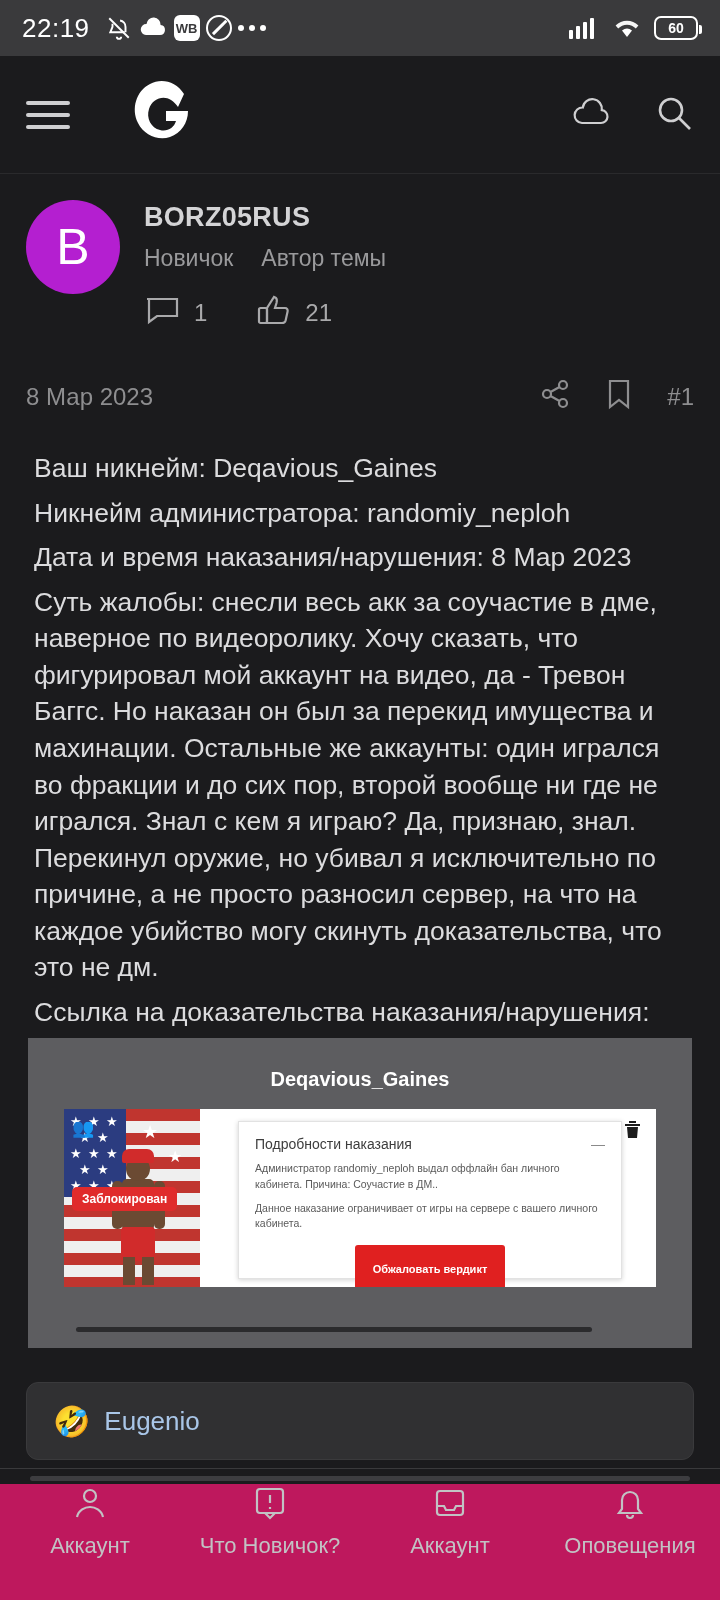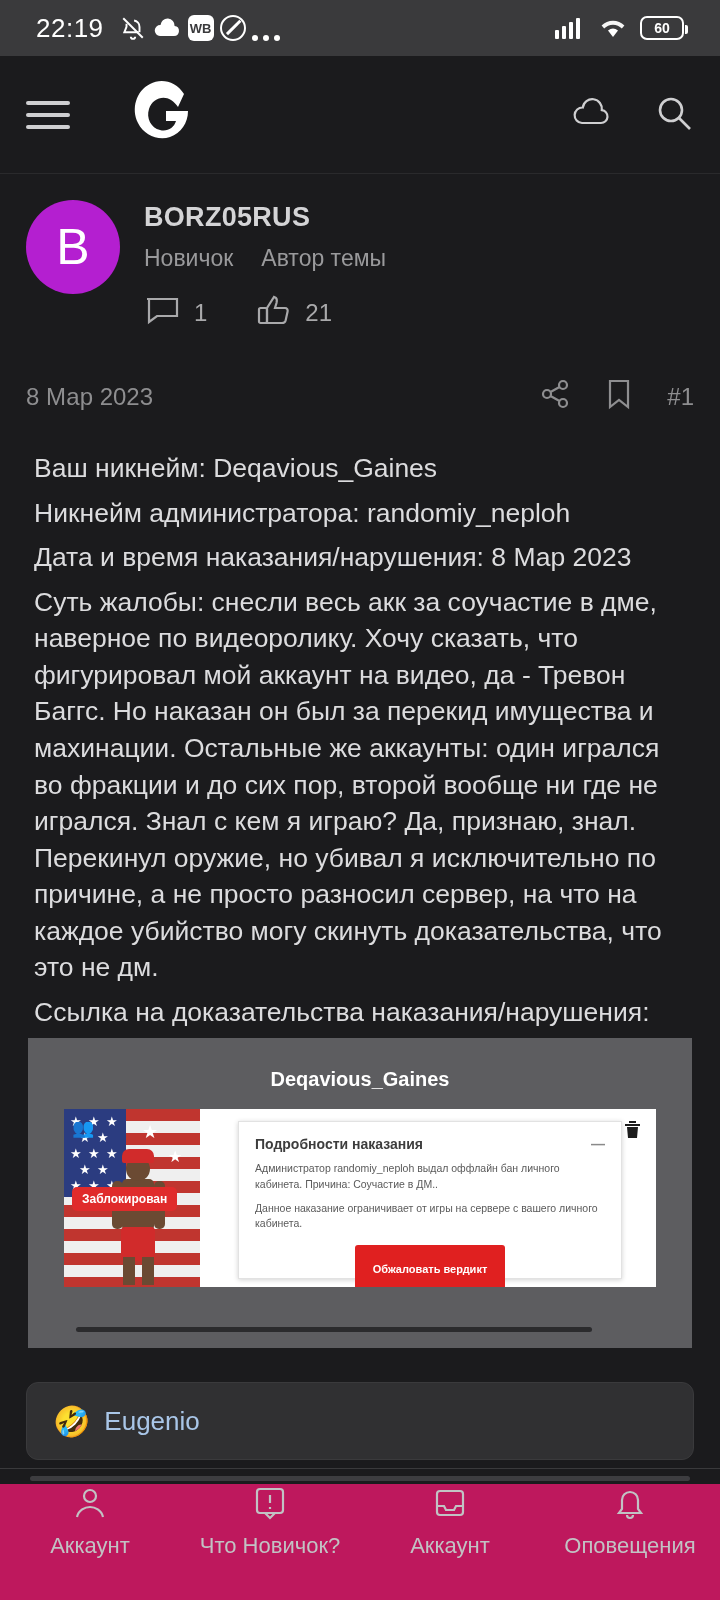--- a/index.html
+++ b/index.html
@@ -11,30 +11,30 @@
     overflow: hidden;
   }
   body { position: relative; }
 
   
   .statusbar {
     height: 56px;
     background: #3a3a3c;
     display: flex;
     align-items: center;
-    padding: 0 36px;
+    padding: 0 22px;
     color: #ffffff;
   }
   .status-time {
     font-size: 26px;
     font-weight: 500;
     letter-spacing: 0.5px;
     margin-right: 16px;
   }
-  .status-icons-left { display: flex; align-items: flex-end; gap: 6px; flex: 1; }
+  .status-icons-left { display: flex; align-items: center; gap: 6px; flex: 1; }
   .status-icons-right { display: flex; align-items: center; gap: 11px; }
   .sicon { display: inline-flex; align-items: center; justify-content: center; }
   .badge-sq {
     width: 26px; height: 26px; border-radius: 6px;
     background: #ffffff; color: #3a3a3c;
     font-size: 13px; font-weight: 700;
     display: flex; align-items: center; justify-content: center;
   }
   .circ {
     width: 26px; height: 26px; border-radius: 50%;
@@ -190,21 +190,21 @@
   .shot-right { flex: 1; background: #ffffff; position: relative; }
   .dialog {
     position: absolute; left: 38px; top: 12px; right: 34px; bottom: 8px;
     background: #ffffff;
     border: 1px solid #e2e2e2;
     box-shadow: 0 1px 5px rgba(0,0,0,0.18);
     padding: 14px 16px 10px 16px;
   }
   .dialog-head {
     display: flex; align-items: flex-start; justify-content: space-between;
-    color: #3d3d3d; font-size: 14px; font-weight: 700;
+    color: #3d3d3d; font-size: 14px; font-weight: 400;
   }
   .dialog-min { color: #8a8a8a; font-size: 14px; }
   .dialog-p { color: #5a5a5a; font-size: 10.5px; line-height: 1.45; margin-top: 9px; }
   .dialog-btn {
     display: block; margin: 14px auto 0 auto;
     background: #e02020; color: #ffffff;
     font-size: 11px; font-weight: 600;
     border: none; border-radius: 3px;
     padding: 18px 18px;
   }

